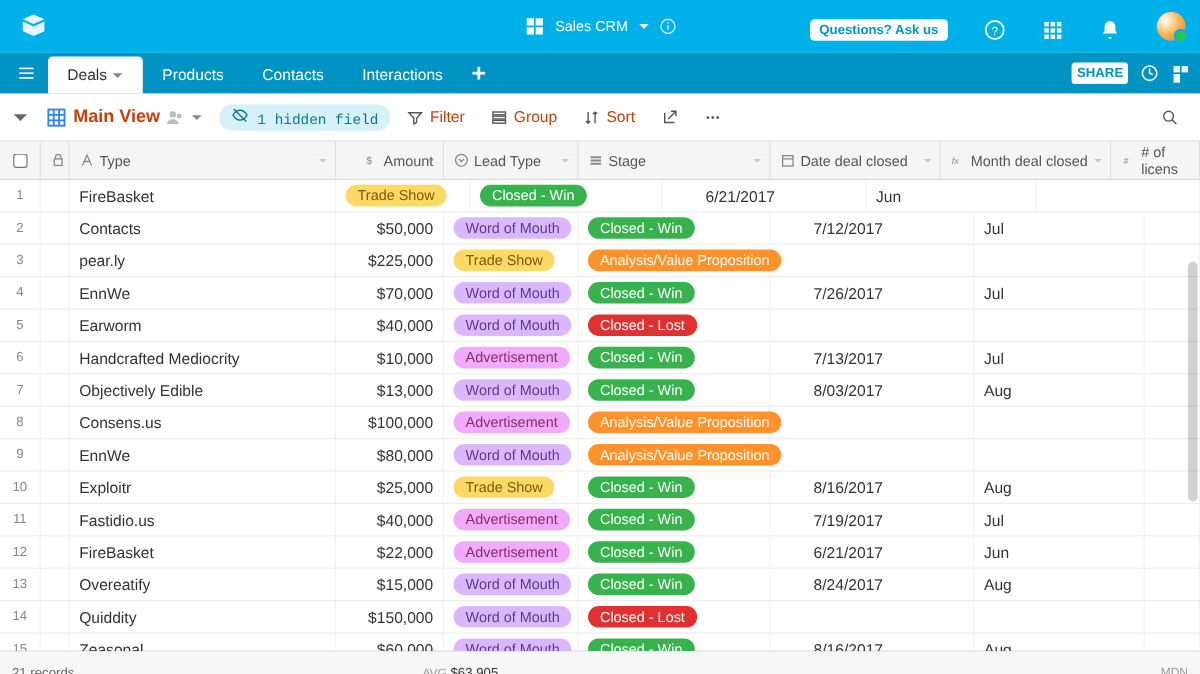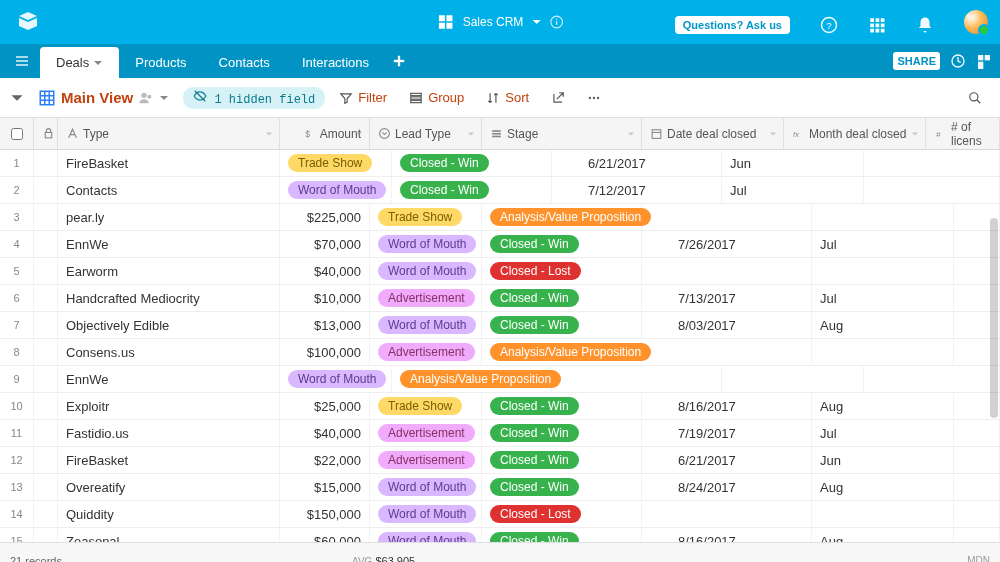--- a/index.html
+++ b/index.html
@@ -337,20 +337,21 @@
           <span class="pill win">Closed - Win</span>
         </div>
         <div class="cell date">6/21/2017</div>
         <div class="cell month">Jun</div>
         <div class="cell lic"></div>
       </div>
       <div class="row">
         <div class="cell num">2</div>
         <div class="cell lock"></div>
         <div class="cell name">Contacts</div>
+        <div class="cell amount">$50,000</div>
         <div class="cell lead">
           <span class="pill word">Word of Mouth</span>
         </div>
         <div class="cell stage">
           <span class="pill win">Closed - Win</span>
         </div>
         <div class="cell date">7/12/2017</div>
         <div class="cell month">Jul</div>
         <div class="cell lic"></div>
       </div>
@@ -441,20 +442,21 @@
           <span class="pill ana">Analysis/Value Proposition</span>
         </div>
         <div class="cell date"></div>
         <div class="cell month"></div>
         <div class="cell lic"></div>
       </div>
       <div class="row">
         <div class="cell num">9</div>
         <div class="cell lock"></div>
         <div class="cell name">EnnWe</div>
+        <div class="cell amount">$80,000</div>
         <div class="cell lead">
           <span class="pill word">Word of Mouth</span>
         </div>
         <div class="cell stage">
           <span class="pill ana">Analysis/Value Proposition</span>
         </div>
         <div class="cell date"></div>
         <div class="cell month"></div>
         <div class="cell lic"></div>
       </div>

